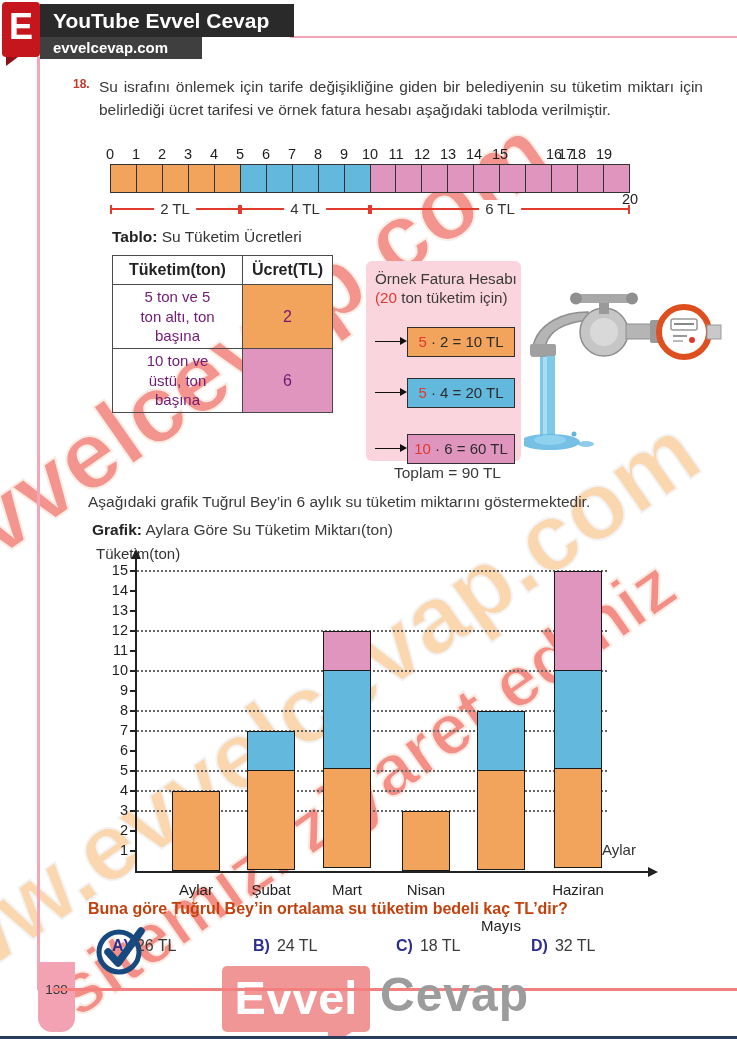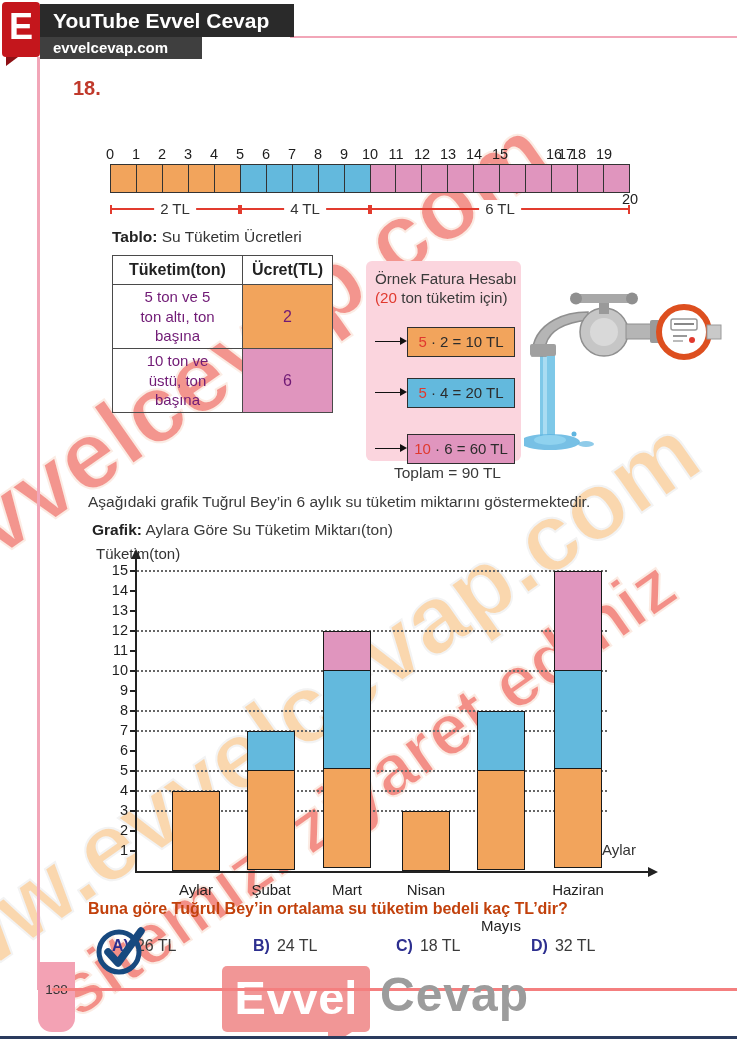--- a/index.html
+++ b/index.html
@@ -27,21 +27,21 @@
   .hdr-bar1 { left: 40px; top: 4px; width: 254px; height: 33px; background: #2a2a2a;
               color: #fff; font-size: 21px; font-weight: bold; line-height: 33px;
               padding-left: 13px; z-index: 3; }
   .hdr-bar2 { left: 40px; top: 37px; width: 162px; height: 22px; background: #3f3f3f;
               color: #fff; font-size: 15px; font-weight: bold; line-height: 22px;
               padding-left: 13px; z-index: 3; }
   .pink-top-line  { left: 290px; top: 36px; width: 447px; height: 2px; background: #f2a6b8; }
   .pink-left-line { left: 37px; top: 57px; width: 3px; height: 933px; background: #f2a6b8; }
 
   
-  .q-num  { left: 73px; top: 77px; color: #c0392b; font-size: 20px; font-weight: bold; }
+  .q-num  { left: 73px; top: 77px; color: #c0392b; font-size: 12px; font-weight: bold; }
   .q-text { left: 99px; top: 76px; width: 604px; color: #3a3a3a; font-size: 15.5px;
             line-height: 1.48; text-align: justify; }
 
   
   #numberline { left: 106px; top: 146px; width: 530px; height: 72px; }
   .nl-tick { position: absolute; top: 0; width: 30px; text-align: center;
              font-size: 14.5px; color: #1d1d1d; }
   .nl-strip { position: absolute; left: 4px; top: 18px; width: 520px; height: 29px;
               display: flex; border: 1.4px solid #333; }
   .nl-cell { flex: 1; border-right: 1.2px solid #333; }
@@ -139,20 +139,21 @@
   <div class="wm wm-peach-site">www.evvelcevap.com</div>
   <div class="wm wm-visit">sitemizi ziyaret ediniz</div>
 
   <div class="z e-badge">E</div>
   <div class="z hdr-bar1">YouTube Evvel Cevap</div>
   <div class="z hdr-bar2">evvelcevap.com</div>
   <div class="z pink-top-line"></div>
   <div class="z pink-left-line"></div>
 
   <div class="z q-num">18.</div>
+  <div class="z q-text">Su israfını önlemek için tarife değişikliğine giden bir belediyenin su tüketim miktarı için belirlediği ücret tarifesi ve örnek fatura hesabı aşağıdaki tabloda verilmiştir.</div>
 
   <div class="z" id="numberline">
       <span class="nl-tick" style="left: -11px;">0</span>
       <span class="nl-tick" style="left: 15px;">1</span>
       <span class="nl-tick" style="left: 41px;">2</span>
       <span class="nl-tick" style="left: 67px;">3</span>
       <span class="nl-tick" style="left: 93px;">4</span>
       <span class="nl-tick" style="left: 119px;">5</span>
       <span class="nl-tick" style="left: 145px;">6</span>
       <span class="nl-tick" style="left: 171px;">7</span>

